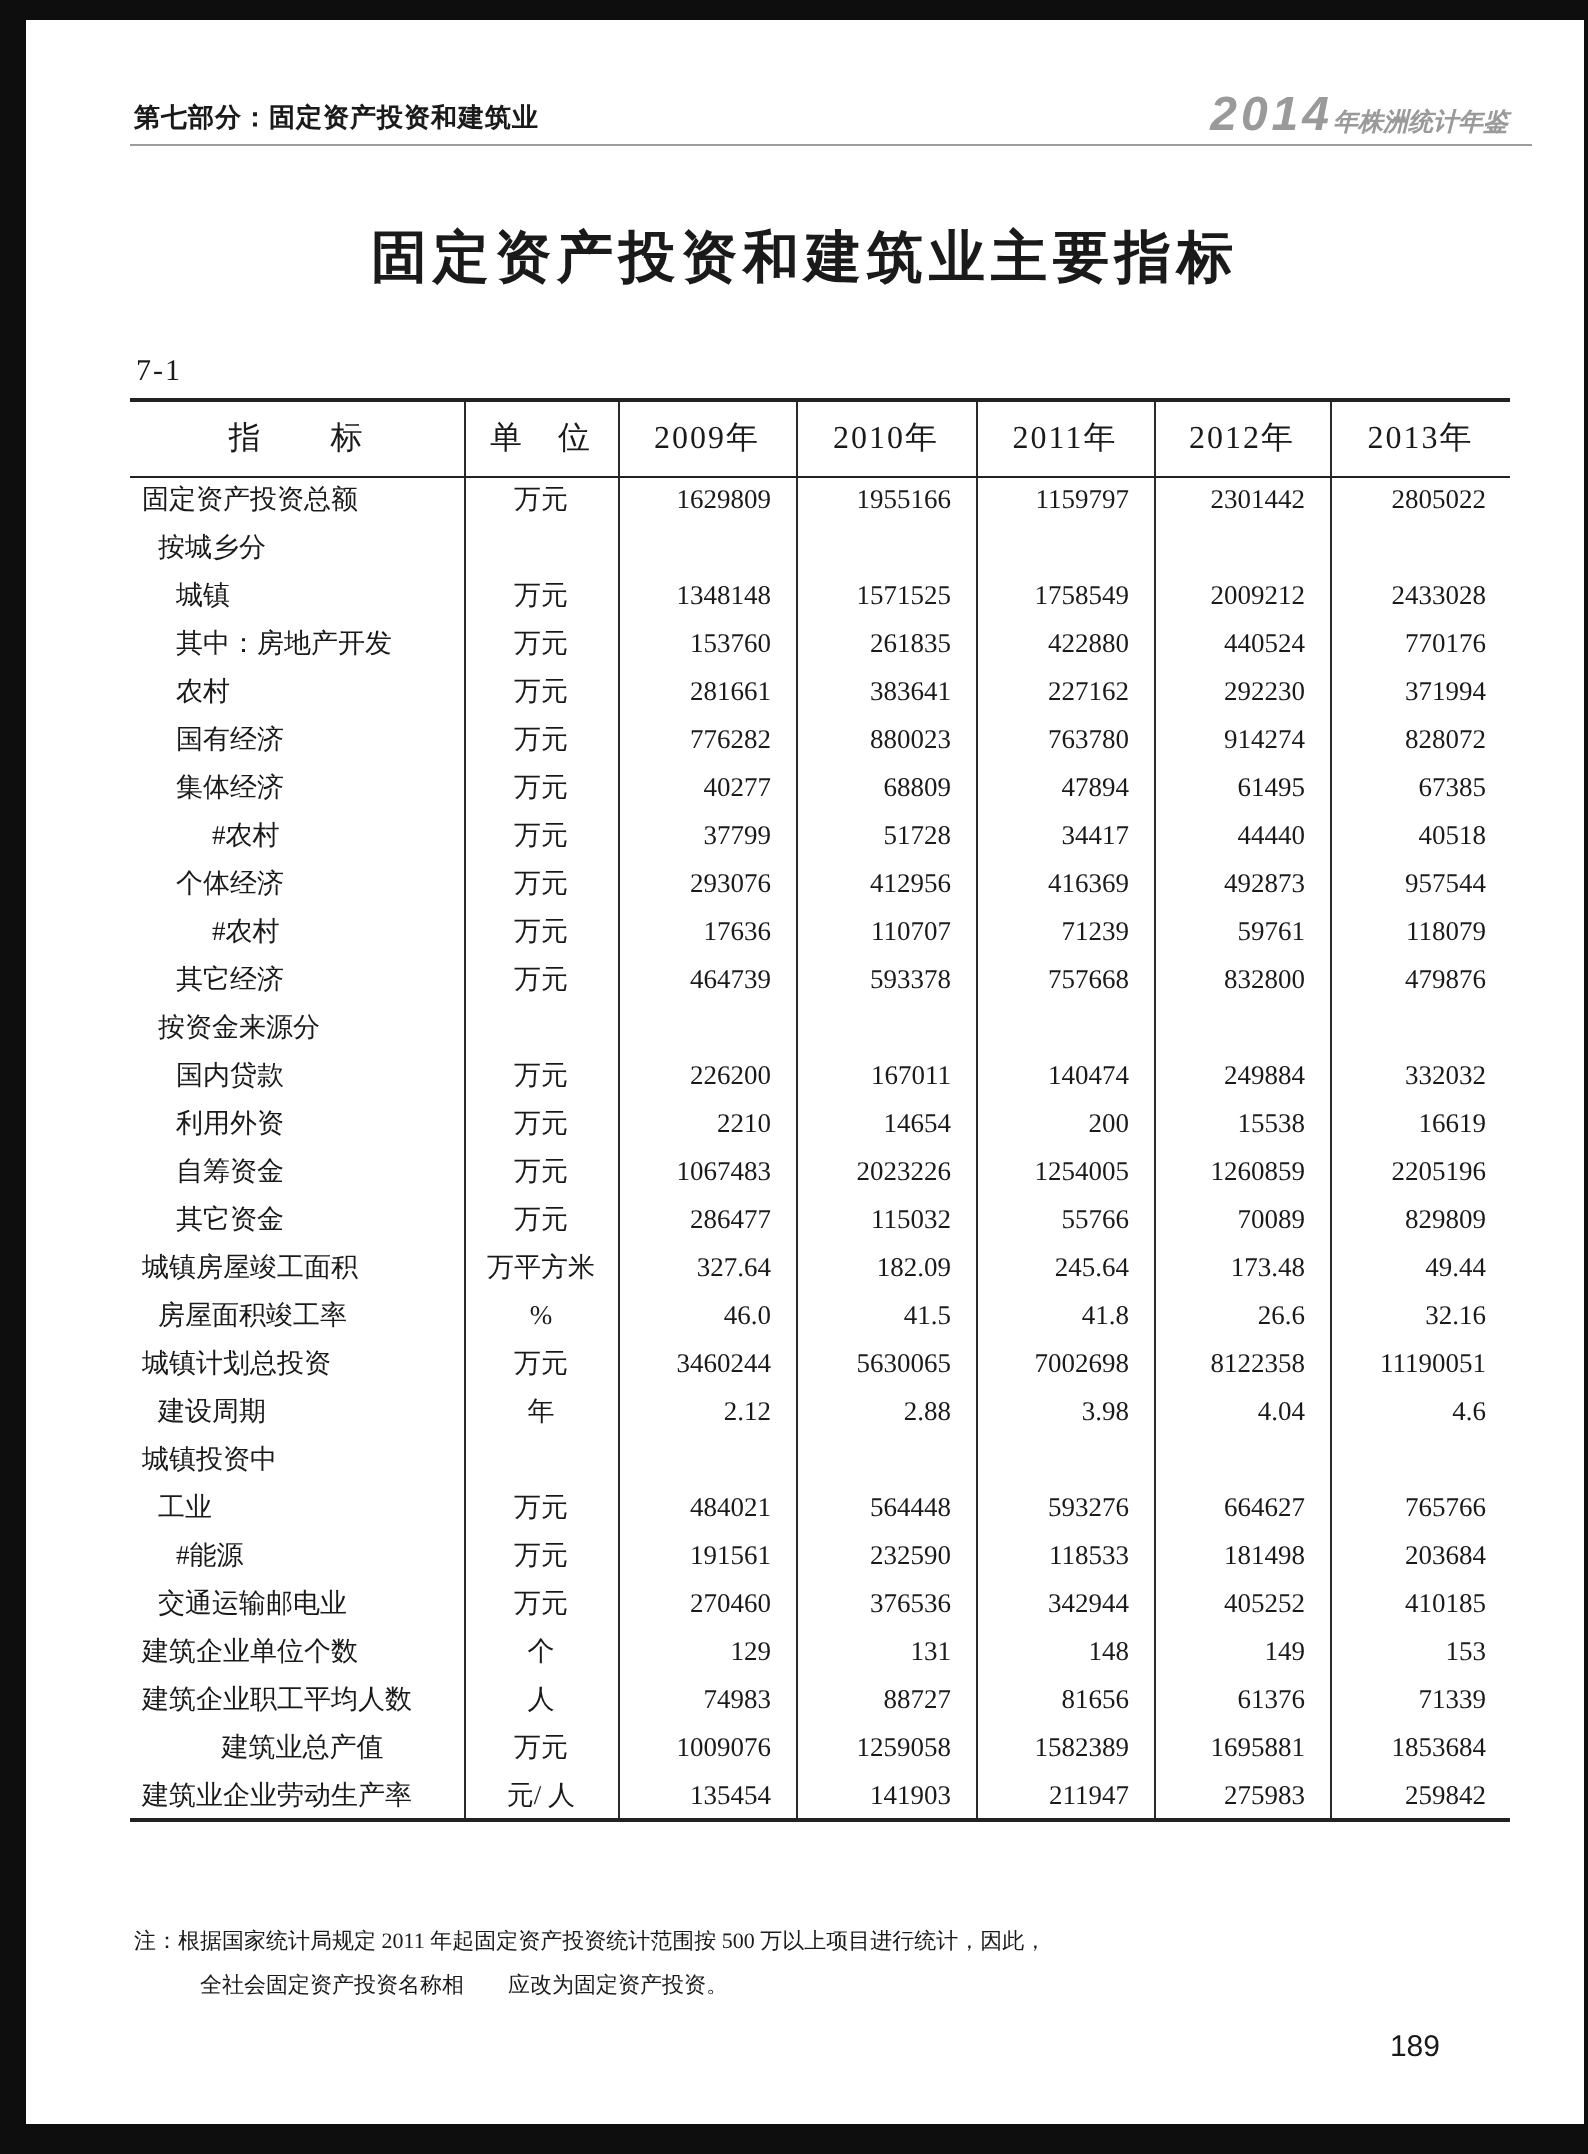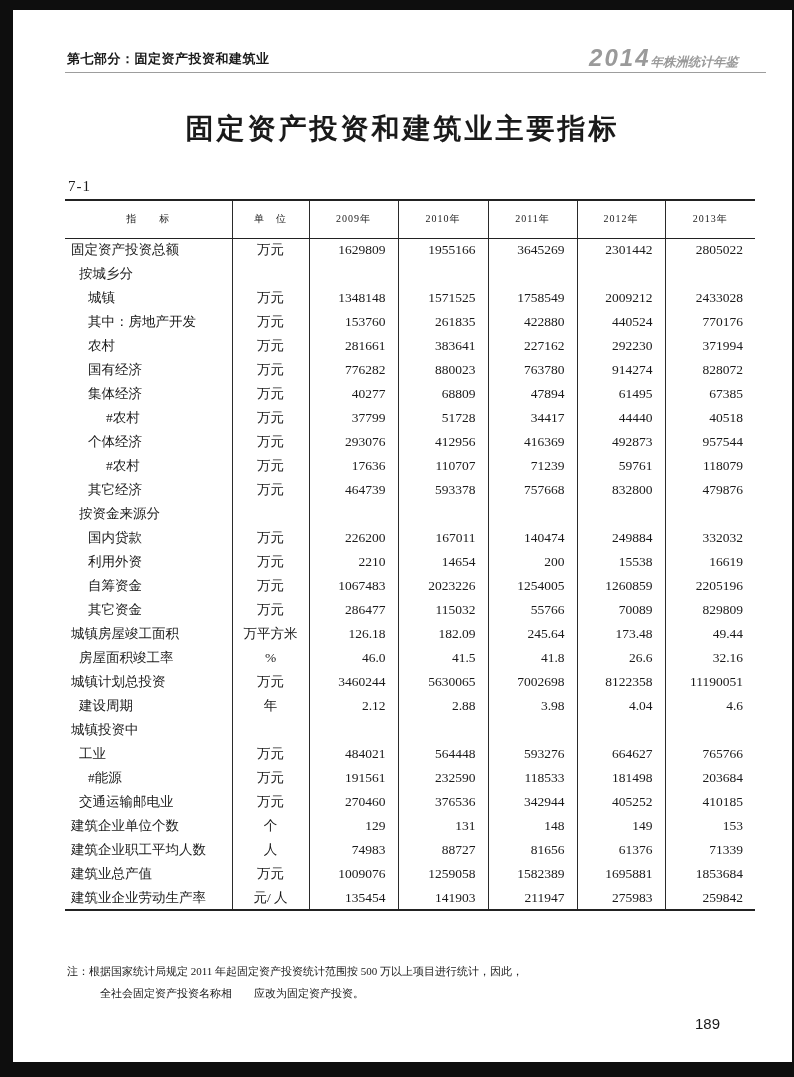--- a/index.html
+++ b/index.html
@@ -3,34 +3,34 @@
 <meta charset="utf-8">
 <style>
   * { margin:0; padding:0; box-sizing:border-box; }
   html,body { width:794px; height:1077px; }
   body { background:#0e0e0e; font-family:"Liberation Serif","DejaVu Serif",serif; color:#1a1a1a; position:relative; }
   .sheet { position:absolute; left:13px; top:10px; right:2px; bottom:15px; background:#ffffff; }
 
   
   .running-header { position:absolute; left:52px; right:30px; top:34px; height:30px; }
   .hdr-left { position:absolute; left:2px; top:6px; font-family:"Liberation Sans","DejaVu Sans",sans-serif; font-weight:bold; font-size:13px; letter-spacing:.5px; }
-  .hdr-right { position:absolute; right:24px; top:0; color:#9a9a9a; font-style:italic; font-weight:bold; white-space:nowrap; }
+  .hdr-right { position:absolute; right:8px; top:0; color:#9a9a9a; font-style:italic; font-weight:bold; white-space:nowrap; }
   .hdr-right .yr { font-size:24px; letter-spacing:2px; font-family:"Liberation Sans","DejaVu Sans",sans-serif; }
   .hdr-right .bk { font-size:12.5px; font-family:"Liberation Sans","DejaVu Sans",sans-serif; }
   .hdr-rule { position:absolute; left:52px; right:26px; top:62px; border-top:1.5px solid #9d9d9d; }
 
   
   .doc-title { position:absolute; left:0; right:0; top:100px; text-align:center; font-size:28px; font-weight:bold; letter-spacing:3px; }
 
   .table-no { position:absolute; left:55px; top:168px; font-size:15px; letter-spacing:1px; }
 
   
   table.ind { position:absolute; left:52px; top:189px; width:690px; border-collapse:collapse; table-layout:fixed; border-top:2px solid #222; border-bottom:2px solid #222; }
   col.c-ind{width:167px;} col.c-unit{width:77px;} col.c-y{width:89px;} col.c-y4{width:90px;} col.c-y5{width:89px;} col.c-y6{width:88px;} col.c-y7{width:90px;}
-  table.ind th { height:38px; font-weight:normal; font-size:10px; text-align:center; border-bottom:1.5px solid #222; border-right:1px solid #2a2a2a; letter-spacing:1px; }
+  table.ind th { height:38px; font-weight:normal; font-size:16px; text-align:center; border-bottom:1.5px solid #222; border-right:1px solid #2a2a2a; letter-spacing:1px; }
   table.ind td { height:24px; font-size:13.5px; border-right:1px solid #2a2a2a; white-space:nowrap; overflow:hidden; }
   table.ind th:last-child, table.ind td:last-child { border-right:none; }
   td.cell-ind { text-align:left; }
   td.cell-unit { text-align:center; }
   td.cell-val { text-align:right; padding-right:12px; }
 
   
   .note { position:absolute; left:54px; right:26px; top:950px; font-size:11px; line-height:23px; }
   .note .l2 { padding-left:33px;font-family:Liberation Mono, monospace; }
 
@@ -71,21 +71,21 @@
           <th>2012年</th>
           <th>2013年</th>
         </tr>
       </thead>
     <tbody>
         <tr>
           <td class="cell-ind" style="padding-left: 6px;">固定资产投资总额</td>
           <td class="cell-unit">万元</td>
           <td class="cell-val">1629809</td>
           <td class="cell-val">1955166</td>
-          <td class="cell-val">3645269</td>
+          <td class="cell-val">1159797</td>
           <td class="cell-val">2301442</td>
           <td class="cell-val">2805022</td>
         </tr>
         <tr>
           <td class="cell-ind" style="padding-left: 14px;">按城乡分</td>
           <td class="cell-unit"></td>
           <td class="cell-val"></td>
           <td class="cell-val"></td>
           <td class="cell-val"></td>
           <td class="cell-val"></td>
@@ -213,21 +213,21 @@
           <td class="cell-unit">万元</td>
           <td class="cell-val">286477</td>
           <td class="cell-val">115032</td>
           <td class="cell-val">55766</td>
           <td class="cell-val">70089</td>
           <td class="cell-val">829809</td>
         </tr>
         <tr>
           <td class="cell-ind" style="padding-left: 6px;">城镇房屋竣工面积</td>
           <td class="cell-unit">万平方米</td>
-          <td class="cell-val">126.18</td>
+          <td class="cell-val">327.64</td>
           <td class="cell-val">182.09</td>
           <td class="cell-val">245.64</td>
           <td class="cell-val">173.48</td>
           <td class="cell-val">49.44</td>
         </tr>
         <tr>
           <td class="cell-ind" style="padding-left: 14px;">房屋面积竣工率</td>
           <td class="cell-unit">%</td>
           <td class="cell-val">46.0</td>
           <td class="cell-val">41.5</td>
@@ -301,21 +301,21 @@
         <tr>
           <td class="cell-ind" style="padding-left: 6px; font-family: Liberation Mono, monospace;">建筑企业职工平均人数</td>
           <td class="cell-unit">人</td>
           <td class="cell-val">74983</td>
           <td class="cell-val">88727</td>
           <td class="cell-val">81656</td>
           <td class="cell-val">61376</td>
           <td class="cell-val">71339</td>
         </tr>
         <tr>
-          <td class="cell-ind" style="padding-left: 6px;">建筑业总产值</td>
+          <td class="cell-ind" style="padding-left: 6px; text-align: center;">建筑业总产值</td>
           <td class="cell-unit">万元</td>
           <td class="cell-val">1009076</td>
           <td class="cell-val">1259058</td>
           <td class="cell-val">1582389</td>
           <td class="cell-val">1695881</td>
           <td class="cell-val">1853684</td>
         </tr>
         <tr>
           <td class="cell-ind" style="padding-left: 6px;">建筑业企业劳动生产率</td>
           <td class="cell-unit">元/ 人</td>

